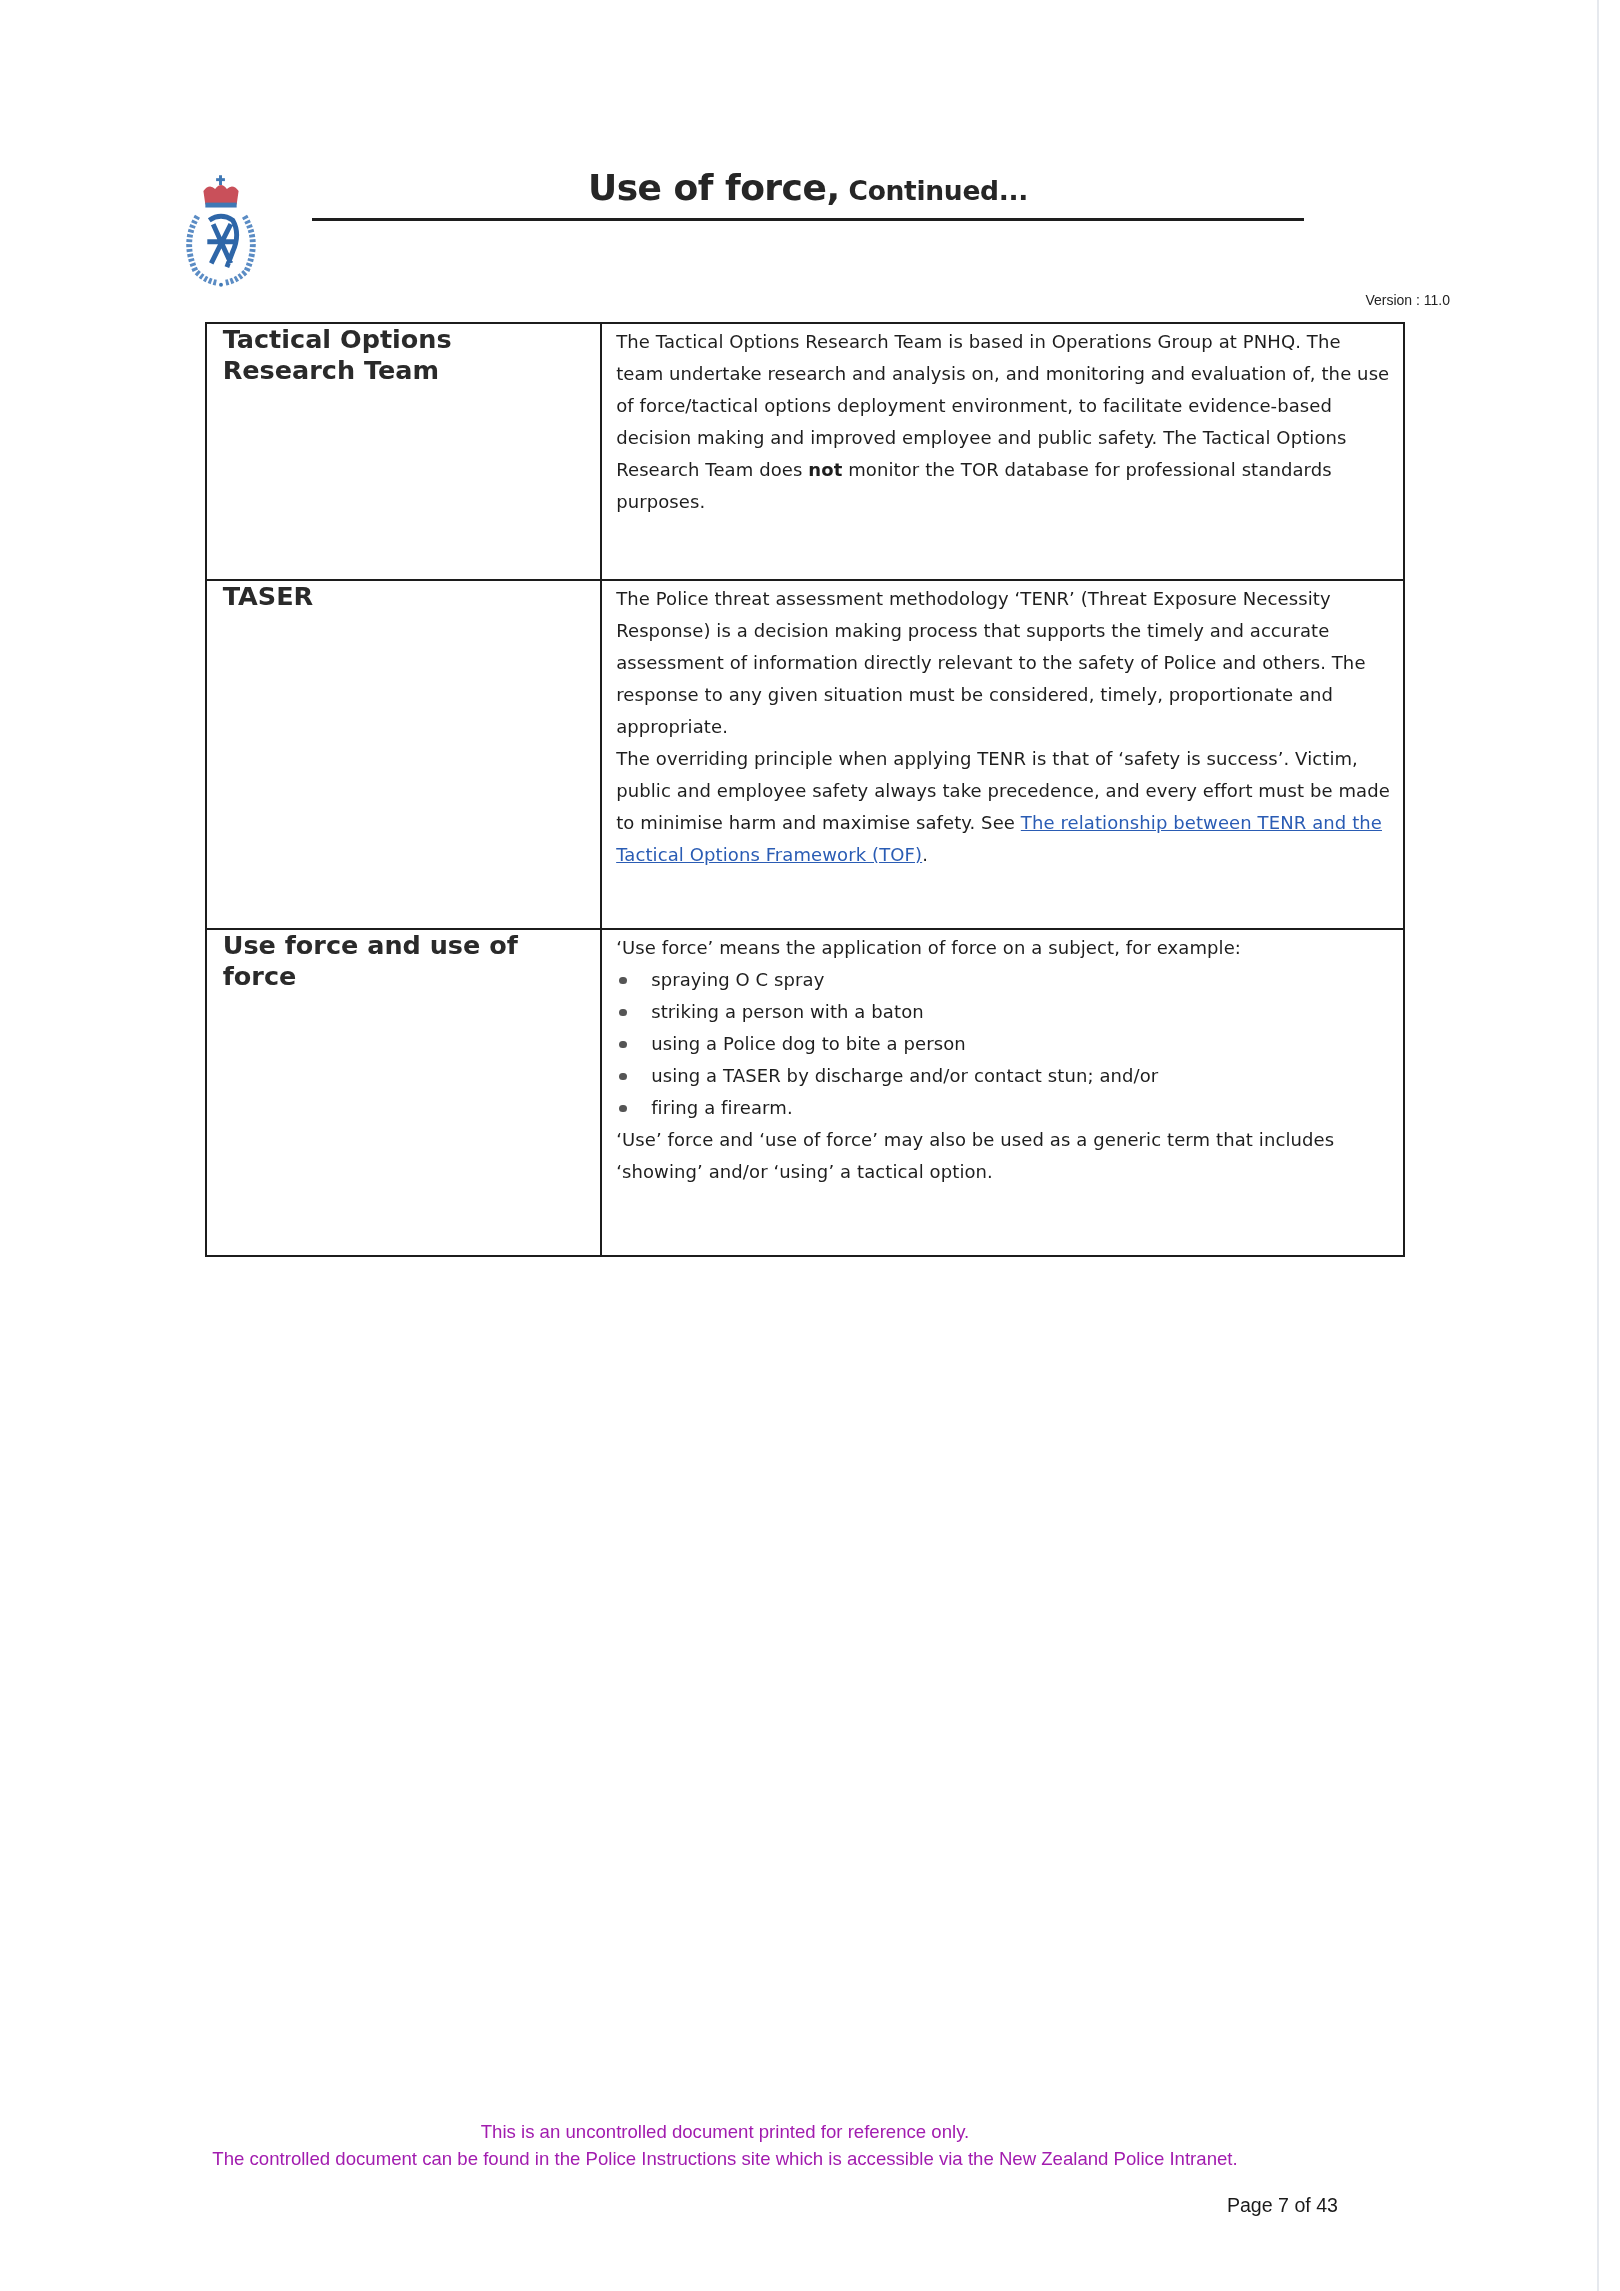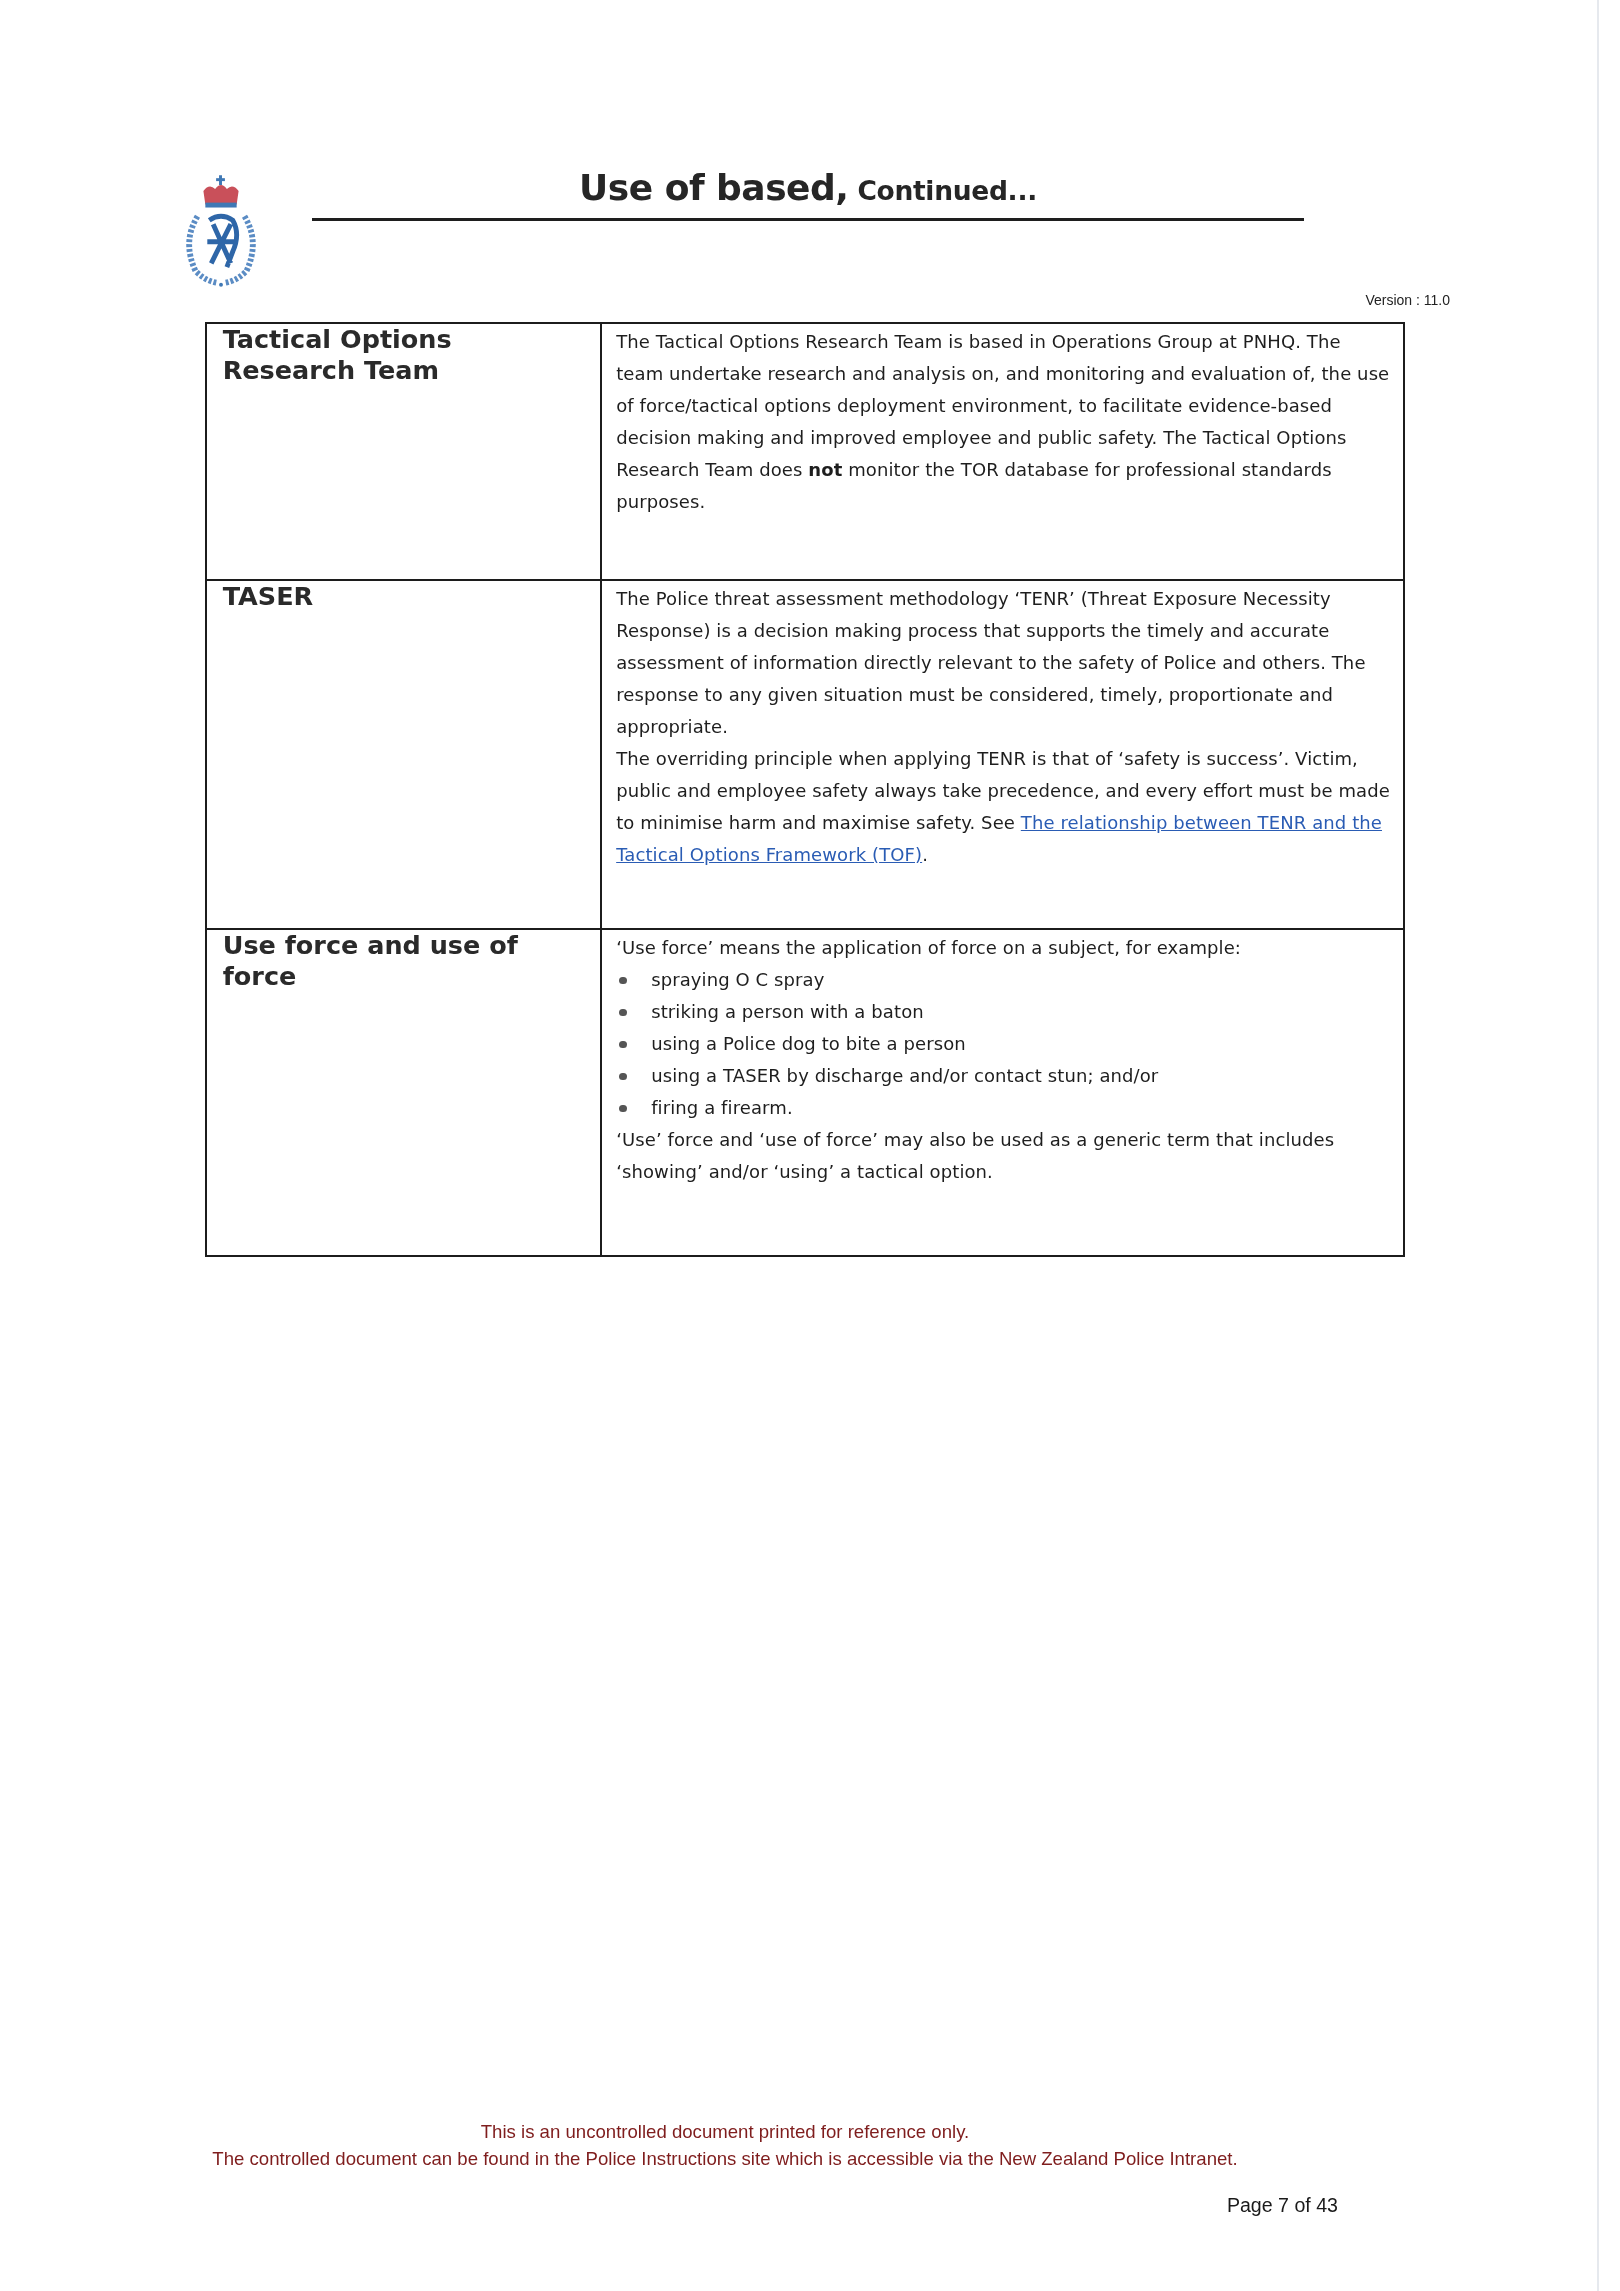--- a/index.html
+++ b/index.html
@@ -15,21 +15,21 @@
   table.defs td { border:2.5px solid #1c1c1c; vertical-align:top; padding:0; }
   td.term { width:368px; padding:0 9.8px 0 15.7px !important; font-weight:bold; font-size:25.5px; line-height:31px; color:#2a2a2a; }
   td.desc { padding:2px 9.8px 0 13.7px !important; font-size:18px; line-height:32px; color:#1e1e1e; letter-spacing:0.1px; }
   .r1 td { height:253px; }
   .r2 td { height:345px; }
   .r3 td { height:323px;margin-left:48px; }
   a.link { color:#2a5cb4; text-decoration:underline; }
   ul.bullets { list-style:none; margin:0; padding:0; }
   ul.bullets li { position:relative; padding-left:35px; }
   ul.bullets li .dot { position:absolute; left:2.9px; top:12.7px; width:7.8px; height:7.8px; border-radius:50%; background:#555; }
-  .footer { position:absolute; left:137px; width:1176px; text-align:center; font-family:"Liberation Sans", sans-serif; font-size:18.6px; color:#7f1d1d; }
+  .footer { position:absolute; left:137px; width:1176px; text-align:center; font-family:"Liberation Sans", sans-serif; font-size:18.6px; color:#a21caf; }
   .f1 { top:2121px; }
   .f2 { top:2148px; }
   .pageno { position:absolute; left:1127px; top:2194px; width:211px; text-align:right; font-family:"Liberation Sans", sans-serif; font-size:19.6px; color:#1a1a1a; }
 </style>
 </head>
 <body>
 
 <div class="scan-edge"></div>
 
 <div class="logo">
@@ -44,21 +44,21 @@
     <path d="M22 44 Q6 70 20 100 Q30 110 42 112" fill="none" stroke="#5b8cc4" stroke-width="6" stroke-dasharray="3 2"></path>
 
     <path d="M70 44 Q86 70 72 100 Q62 110 50 112" fill="none" stroke="#5b8cc4" stroke-width="6" stroke-dasharray="3 2"></path>
 
     <path d="M34 48 Q46 40 58 48 Q66 62 58 80 L52 96 M38 52 L56 92 M56 52 L36 92 M32 70 L60 70" fill="none" stroke="#2e66a8" stroke-width="5"></path>
     <circle cx="46" cy="114" r="2" fill="#3f78b5"></circle>
   </svg>
 </div>
 
 <div class="heading">
-  <span class="main">Use of based,</span><span class="cont"> Continued...</span>
+  <span class="main">Use of force,</span><span class="cont"> Continued...</span>
 </div>
 <div class="rule"></div>
 
 <div class="version">Version : 11.0</div>
 
 <table class="defs">
   <tbody>
       <tr class="r1">
     <td class="term">Tactical Options Research Team</td>
     <td class="desc"><span>The Tactical Options Research Team is based in Operations Group at PNHQ. The team undertake research and analysis on, and monitoring and evaluation of, the use of force/tactical options deployment environment, to facilitate evidence-based decision making and improved employee and public safety. The Tactical Options Research Team does </span><b>not</b><span> monitor the TOR database for professional standards purposes.</span></td>

